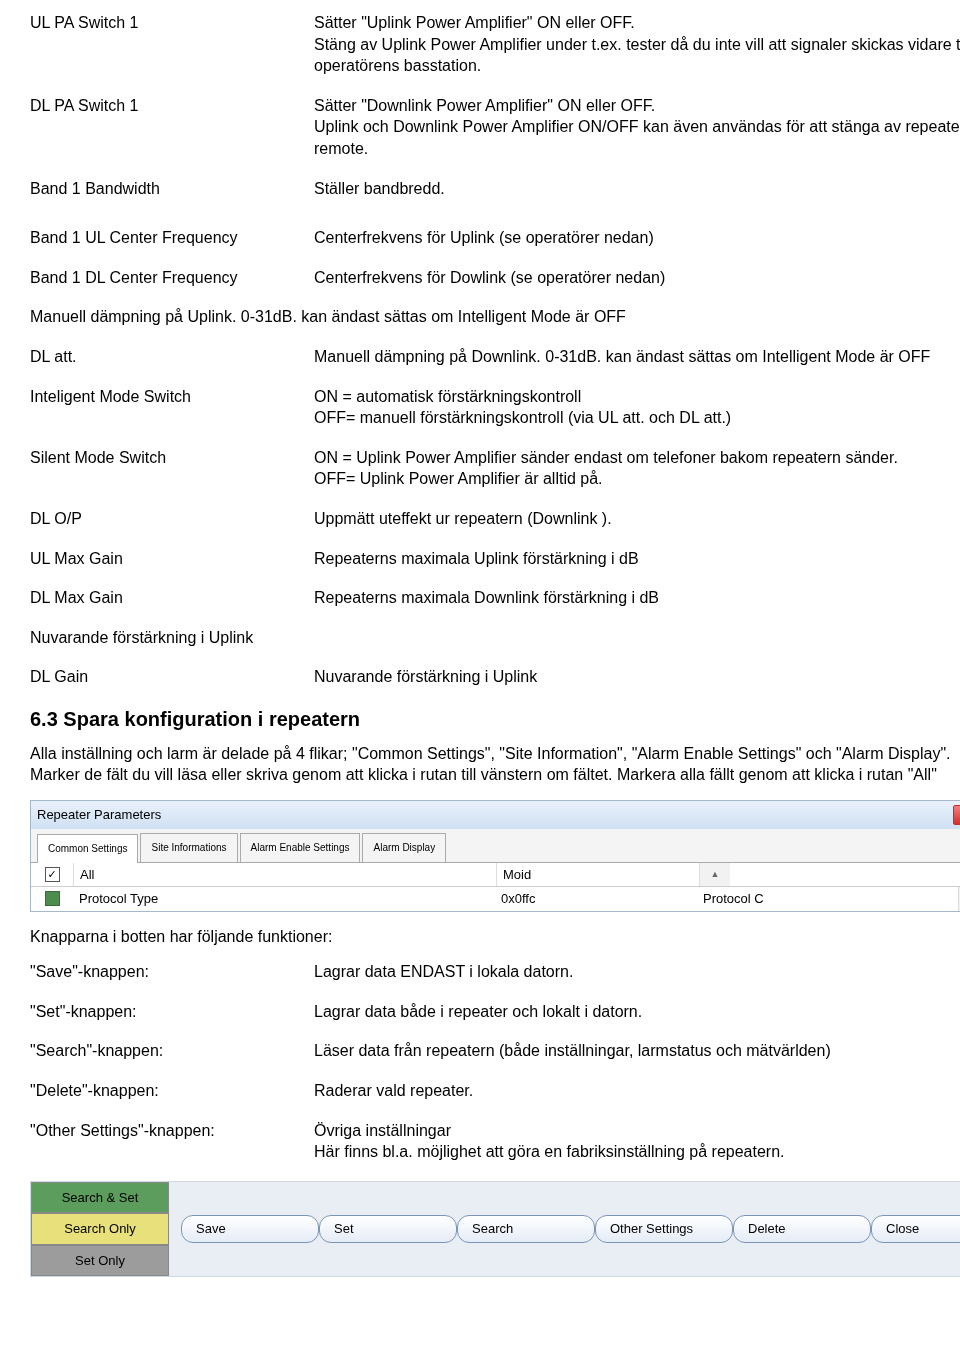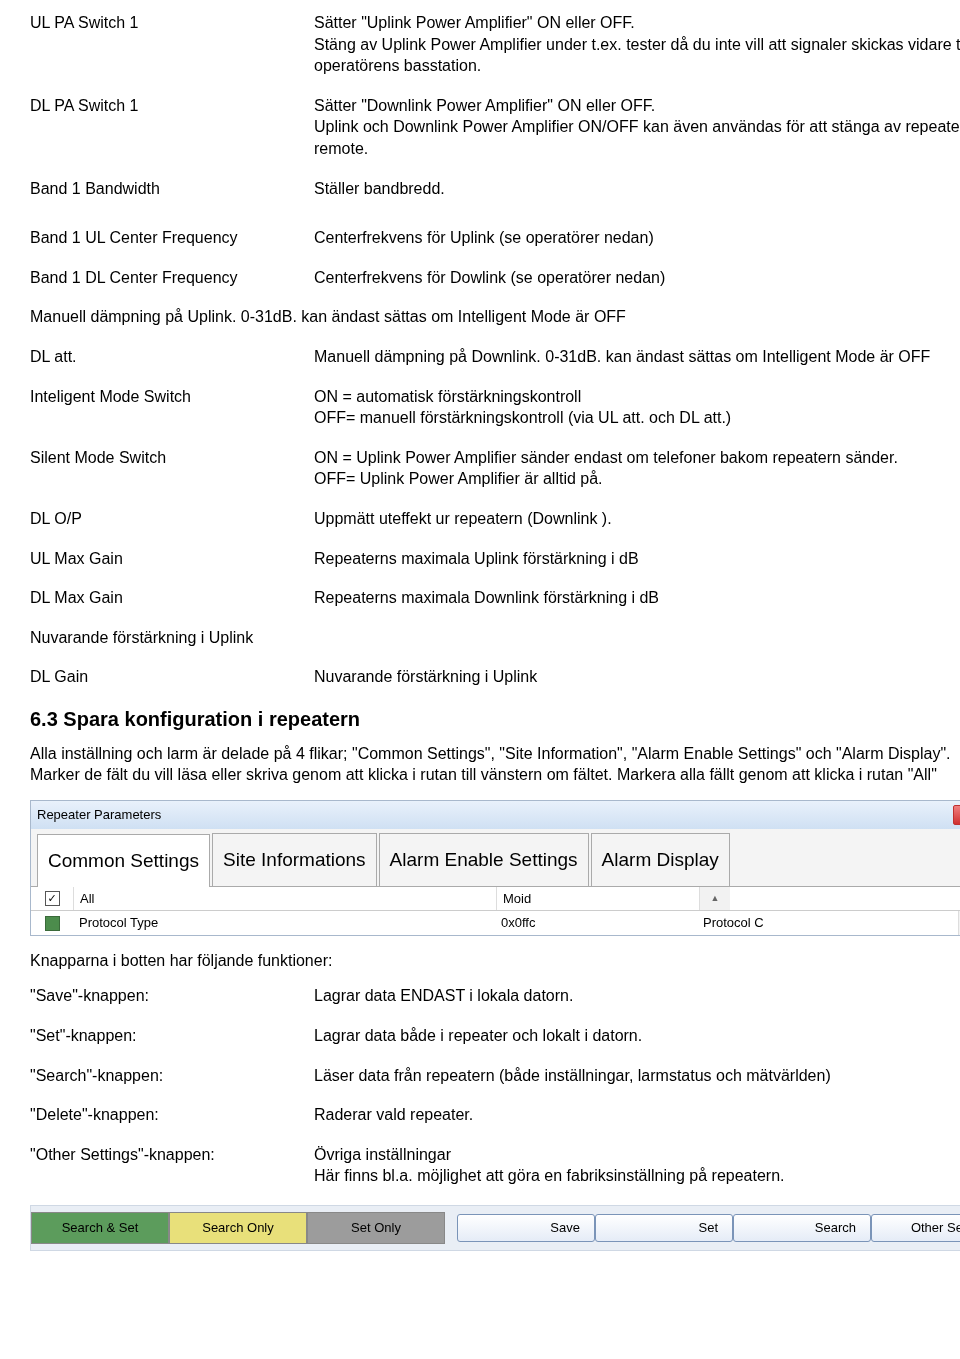--- a/index.html
+++ b/index.html
@@ -8,46 +8,46 @@
   .defterm{flex:0 0 272px;padding-right:12px}
   .defdesc{flex:1}
   .defdesc p{margin:0}
   h2{font-size:20px;font-weight:700;margin:18px 0 10px}
   p.bodytext{margin:0 0 14px}
   
   .win{border:1px solid #a8b8cc;margin:14px 0;font-family:Tahoma,Arial,sans-serif;font-size:13px;color:#000}
   .titlebar{display:flex;align-items:center;justify-content:space-between;background:linear-gradient(#e9f1fb,#cfe0f3);padding:4px 6px;font-weight:400}
   .closebtn{width:28px;height:18px;border:1px solid #c03030;background:linear-gradient(#f08080,#d03030);border-radius:2px;display:flex;align-items:center;justify-content:center;color:#fff;font-weight:bold;font-size:12px;line-height:1}
   .tabs{display:flex;align-items:flex-end;background:#f4f4f4;border-bottom:1px solid #aaa;padding:4px 6px 0}
-  .tab{padding:13px 10px;border:1px solid #aaa;border-bottom:none;margin-right:2px;background:#f4f4f4;font-size:19px}
+  .tab{padding:7px 10px;border:1px solid #aaa;border-bottom:none;margin-right:2px;background:#f4f4f4;font-size:10px}
   .tab.active{background:#fff;font-weight:400;position:relative;top:1px}
   .gridhead{display:flex;border-bottom:1px solid #ccc;background:#fff}
   .gridhead .cell,.gridrow .cell{padding:3px 6px}
   .gridhead .c0{flex:0 0 30px;display:flex;align-items:center;justify-content:center}
   .gridhead .c1{flex:0 0 410px;border-left:1px solid #ddd}
   .gridhead .c2{flex:0 0 190px;border-left:1px solid #ddd}
   .gridhead .c3{flex:1;border-left:1px solid #ddd}
   .gridhead .c4{flex:0 0 18px;background:#f2f2f2;border-left:1px solid #ddd;display:flex;align-items:center;justify-content:center;font-size:9px;color:#666}
   .gridrow{display:flex;background:#fff}
   .gridrow .c0{flex:0 0 30px;display:flex;align-items:center;justify-content:center}
   .gridrow .c1{flex:0 0 410px}
   .gridrow .c2{flex:0 0 190px}
   .gridrow .c3{flex:1}
   .gridrow .c4{flex:0 0 18px;background:#f2f2f2;border-left:1px solid #ddd}
   .chk{width:13px;height:13px;border:1px solid #555;display:inline-flex;align-items:center;justify-content:center;font-size:11px;line-height:1}
   .chk.g{background:#4c8c4c;border-color:#3a6a3a}
   
   .btnbar{border:1px solid #cfd8e4;margin:18px 0 4px;font-family:Tahoma,Arial,sans-serif;font-size:13px;display:flex;align-items:center;background:#e9eef5}
-  .leftbtns{display:flex;flex-direction:row;padding:0}
+  .leftbtns{display:flex;flex-direction:column;padding:0}
   .leftbtns .lbtn{width:120px;text-align:center;padding:6px 8px;border:1px solid #888;margin:0}
   .lbtn.green{background:#5c9c5c;color:#000}
   .lbtn.yellow{background:#e8e07a;color:#000}
   .lbtn.grey{background:#9c9c9c;color:#000}
   .mainbtns{flex:1;display:flex;justify-content:space-around;align-items:center;padding:8px 12px}
-  .wbtn{min-width:108px;padding:4px 14px;background:linear-gradient(#fff,#e5ecf7);border:1px solid #7a94b8;border-radius:3px;text-align:right}
+  .wbtn{min-width:108px;padding:4px 14px;background:linear-gradient(#fff,#e5ecf7);border:1px solid #7a94b8;border-radius:12px;text-align:left}
   b{font-weight:400}
 </style>
 </head>
 <body>
 
 <div class="page">
 
   <div id="defs1">
       <div class="defrow">
         <div class="defterm">UL PA Switch 1</div>

